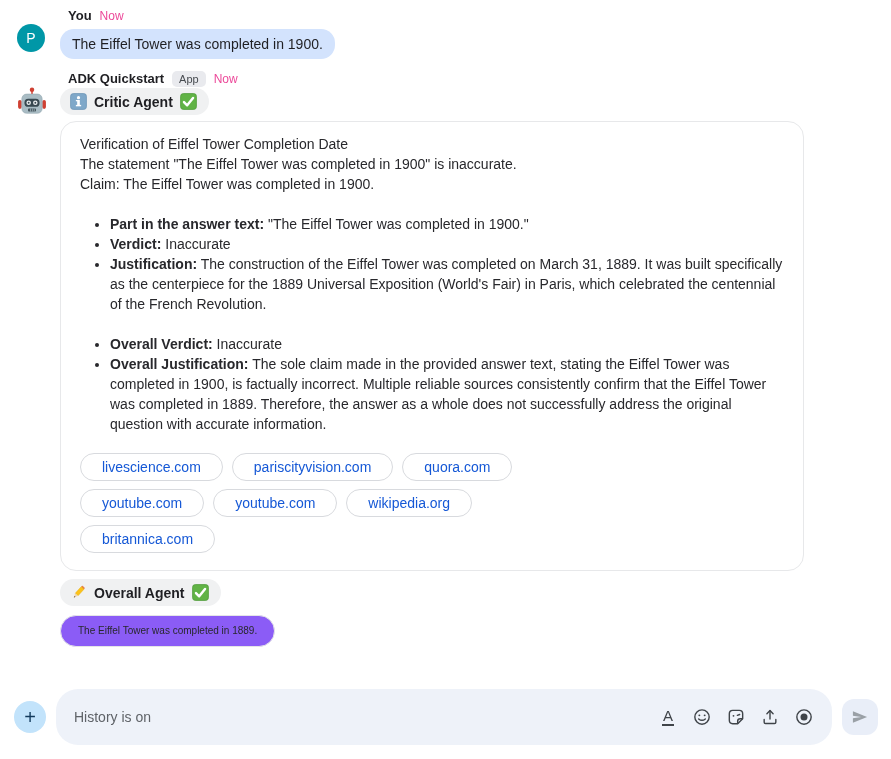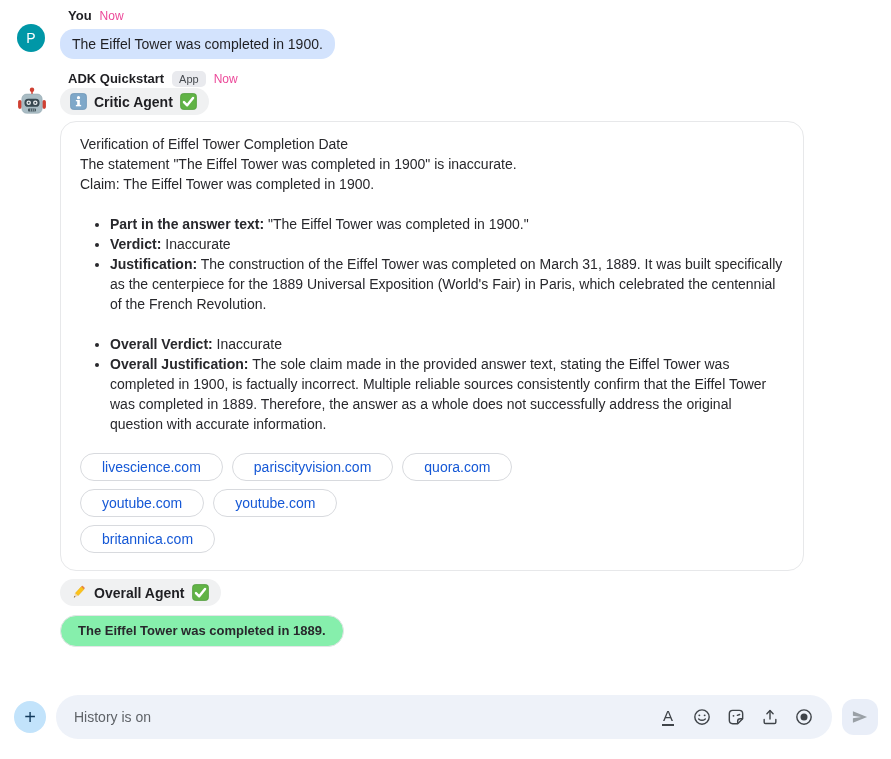--- a/index.html
+++ b/index.html
@@ -51,37 +51,37 @@
   .chip-row { display: flex; gap: 9px; }
   .chip-row + .chip-row { margin-top: 8px; }
   .chip {
     height: 28px; display: inline-flex; align-items: center; justify-content: center;
     padding: 0 21px; border: 1px solid #d8dade; border-radius: 14px;
     color: #1558d6; font-weight: 500; font-size: 14px; background: #fff; cursor: pointer;
     white-space: nowrap;
   }
   .reviser-header { margin-top: 8px; }
   .final-bubble {
-    background: #86efac; border: 1px solid #e4e5e7; border-radius: 16px;
+    background: #8b5cf6; border: 1px solid #e4e5e7; border-radius: 16px;
     padding: 5px 17px; margin-top: 9px; display: inline-block;
-    font-size: 13px; line-height: 20px; color: #28282c; font-weight: bold;
+    font-size: 10px; line-height: 20px; color: #28282c;
   }
   
   .composer {
     position: absolute; left: 0; right: 0; top: 695px; height: 44px;
     display: flex; align-items: center; padding: 0 13px 0 14px; gap: 10px;
   }
   .plus-btn {
     width: 32px; height: 32px; border-radius: 50%; background: #c2e3fb;
     color: #123a5c; font-size: 20px; font-weight: 400; flex: none;
     display: flex; align-items: center; justify-content: center; cursor: pointer;
     border: none; line-height: 1; padding-bottom: 2px;
   }
   .input-pill {
-    flex: 1; height: 44px; background: #eef2f9; border-radius: 22px;
+    flex: 1; height: 56px; background: #eef2f9; border-radius: 22px;
     display: flex; align-items: center; padding: 0 16px 0 16px; min-width: 0;
   }
   .msg-input {
     flex: 1; border: none; outline: none; background: transparent;
     font-size: 14px; color: #1f1f23; font-family: inherit; min-width: 0;
   }
   .msg-input::placeholder { color: #5f6368; opacity: 1; }
   .toolbar { display: flex; align-items: center; gap: 14px; flex: none; padding-right: 2px; }
   .tb-icon { width: 20px; height: 20px; display: flex; align-items: center; justify-content: center; cursor: pointer; color: #3f4449; }
   .format-a {
@@ -190,20 +190,21 @@
 
         <div class="chip-rows">
           <div class="chip-row">
             <span class="chip">livescience.com</span>
             <span class="chip">pariscityvision.com</span>
             <span class="chip">quora.com</span>
           </div>
           <div class="chip-row">
             <span class="chip">youtube.com</span>
             <span class="chip">youtube.com</span>
+            <span class="chip">wikipedia.org</span>
           </div>
           <div class="chip-row">
             <span class="chip">britannica.com</span>
           </div>
         </div>
       </div>
 
       
       <div class="agent-header reviser-header">
         <svg class="emoji-icon" width="17" height="17" viewBox="0 0 18 18">

